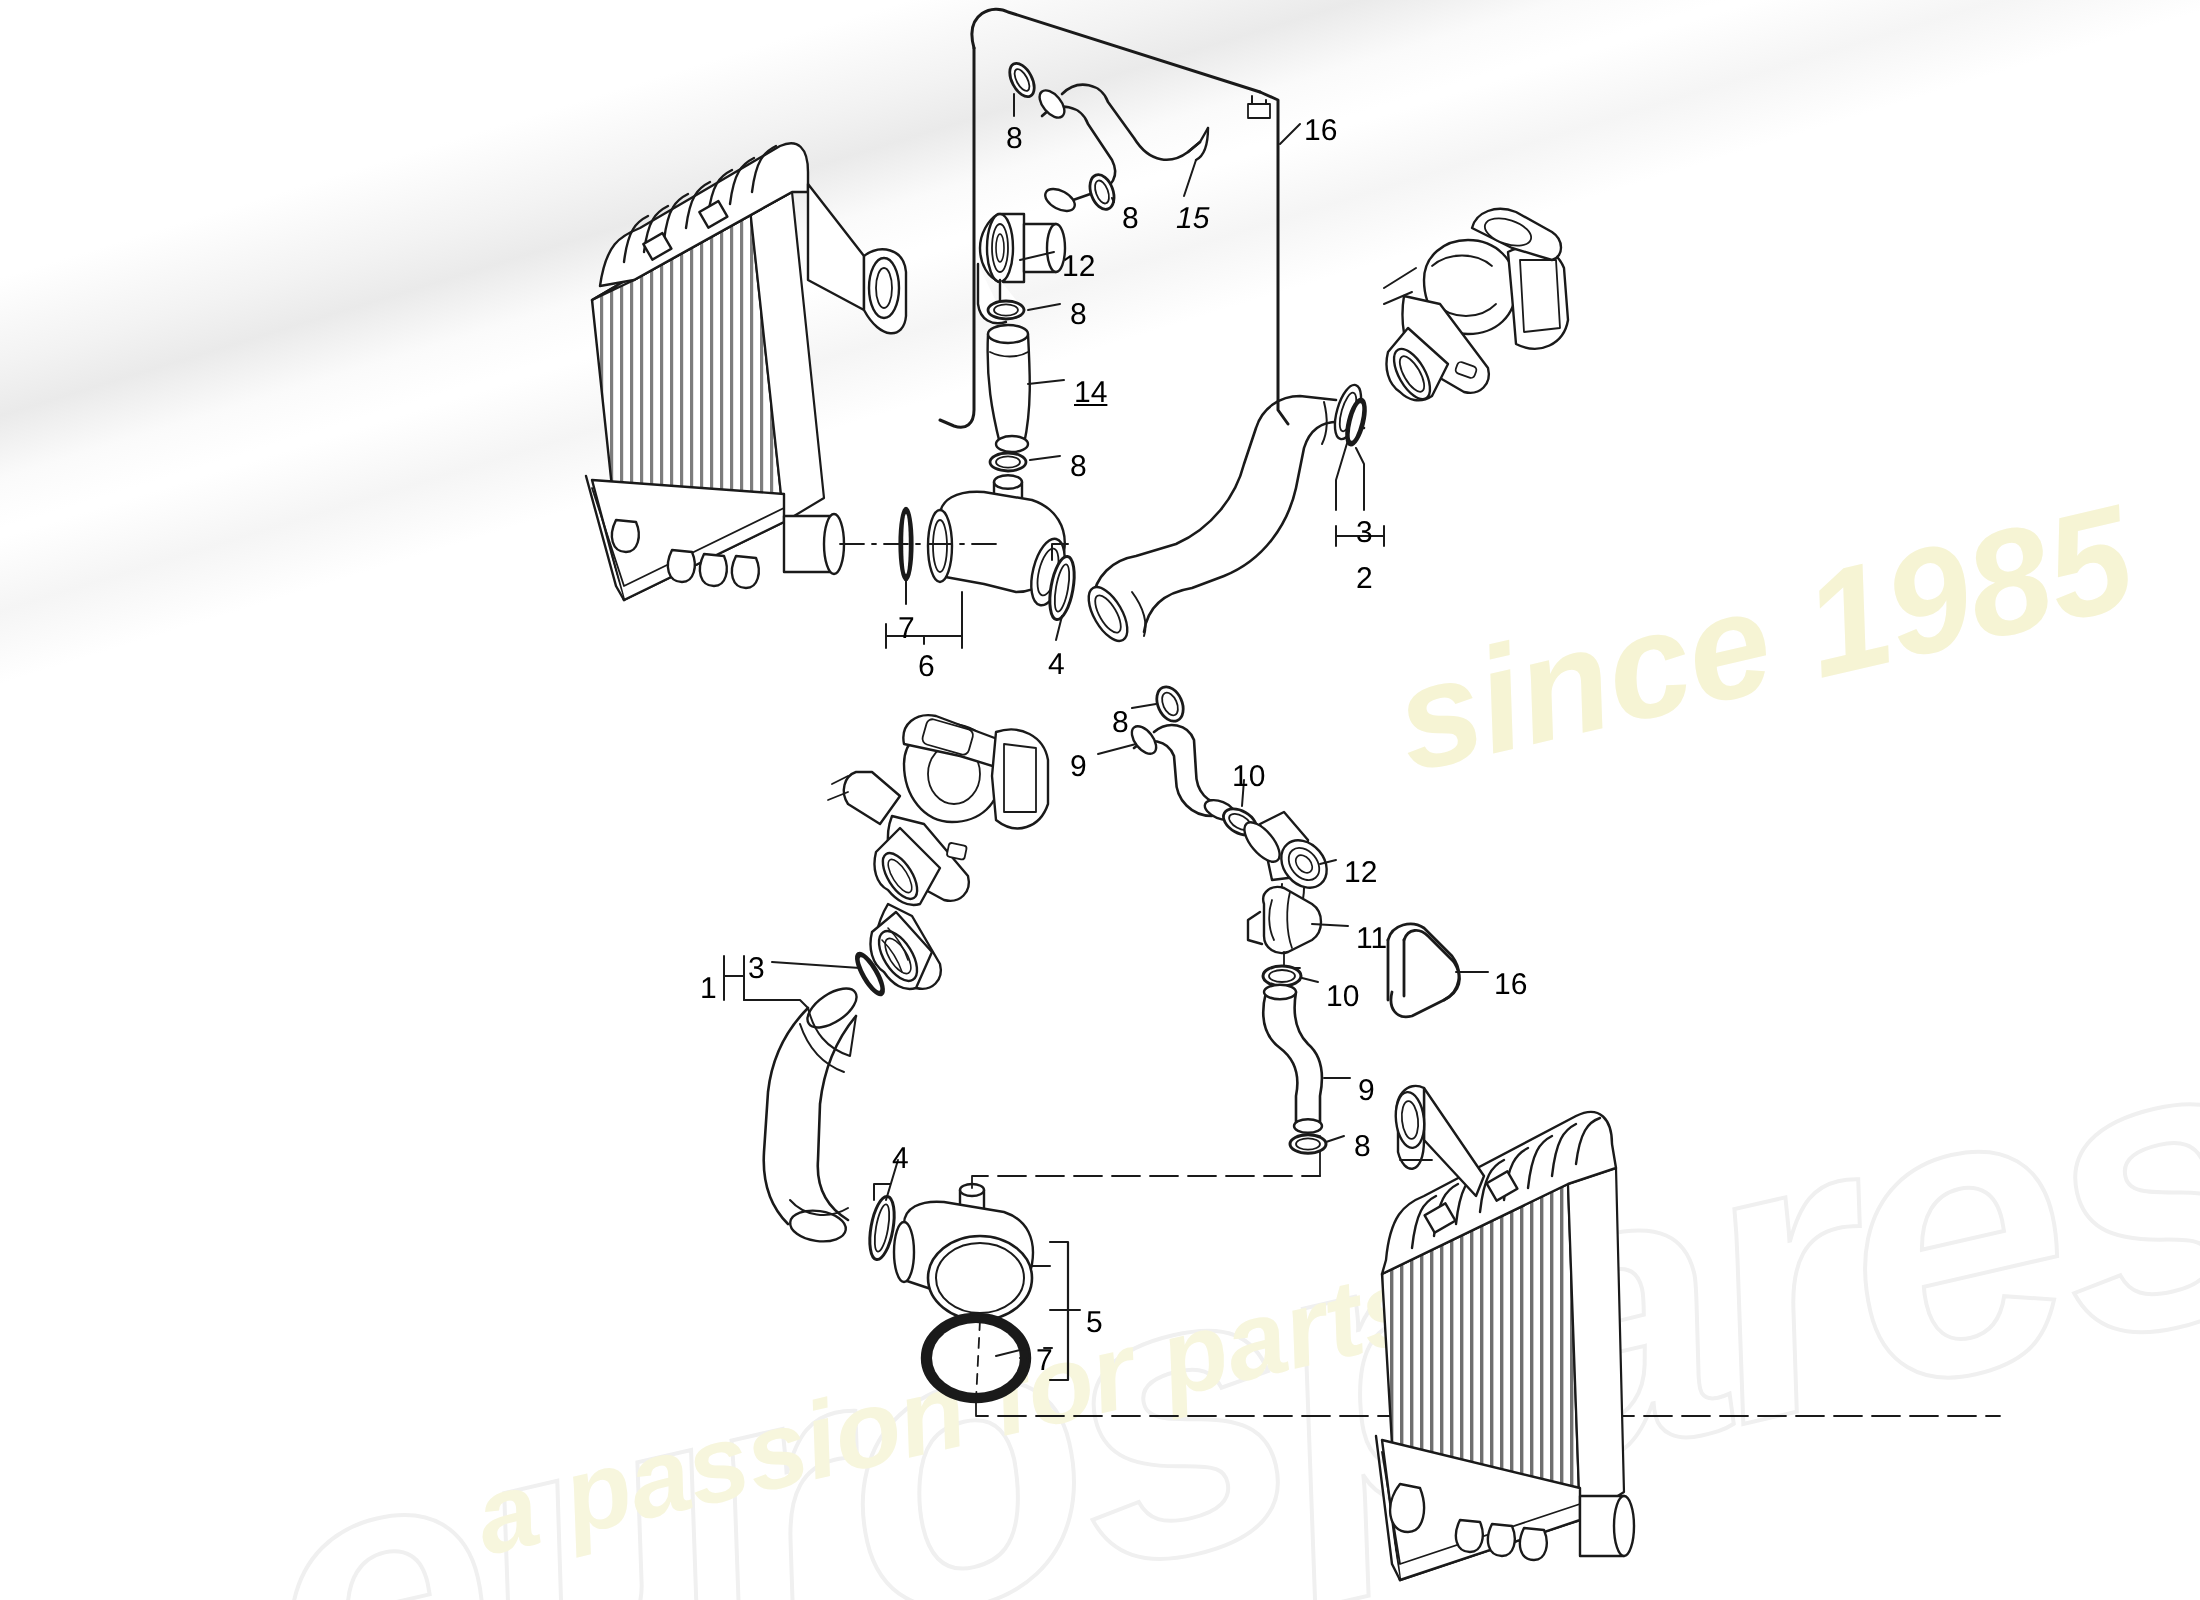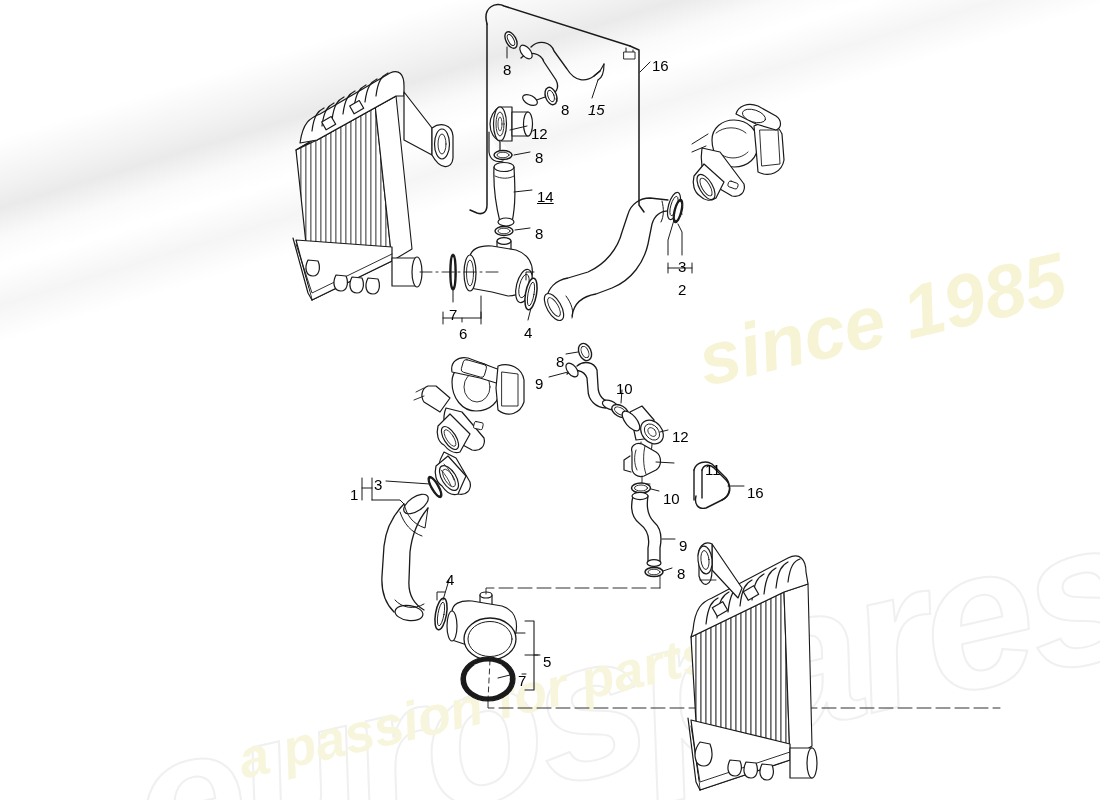--- a/index.html
+++ b/index.html
@@ -486,21 +486,21 @@
       <div class="callout" style="left: 678px; top: 259px;">3</div>
       <div class="callout" style="left: 678px; top: 282px;">2</div>
       <div class="callout" style="left: 535px; top: 226px;">8</div>
       <div class="callout" style="left: 449px; top: 307px;">7</div>
       <div class="callout" style="left: 459px; top: 326px;">6</div>
       <div class="callout" style="left: 524px; top: 325px;">4</div>
       <div class="callout" style="left: 556px; top: 354px;">8</div>
       <div class="callout" style="left: 535px; top: 376px;">9</div>
       <div class="callout" style="left: 616px; top: 381px;">10</div>
       <div class="callout" style="left: 672px; top: 429px;">12</div>
-      <div class="callout" style="left: 678px; top: 462px; margin-left: 27px;">11</div>
+      <div class="callout" style="left: 678px; top: 462px;">11</div>
       <div class="callout" style="left: 747px; top: 485px;">16</div>
       <div class="callout" style="left: 663px; top: 491px;">10</div>
       <div class="callout" style="left: 350px; top: 487px;">1</div>
       <div class="callout" style="left: 374px; top: 477px;">3</div>
       <div class="callout" style="left: 679px; top: 538px;">9</div>
       <div class="callout" style="left: 677px; top: 566px;">8</div>
       <div class="callout" style="left: 446px; top: 572px;">4</div>
       <div class="callout" style="left: 543px; top: 654px;">5</div>
       <div class="callout" style="left: 518px; top: 673px;">7</div>
     </div>

